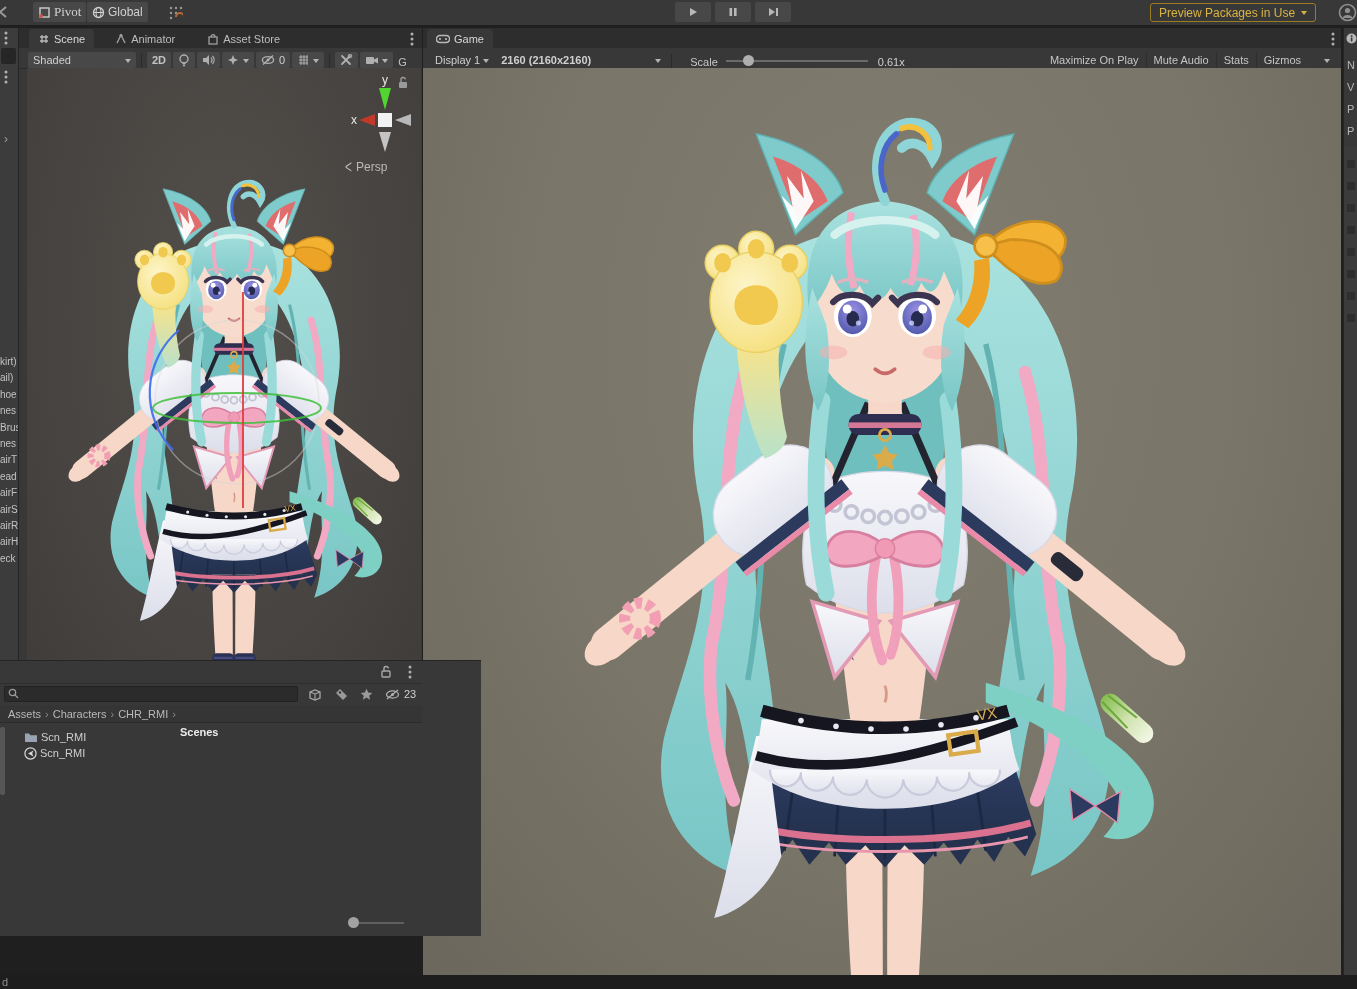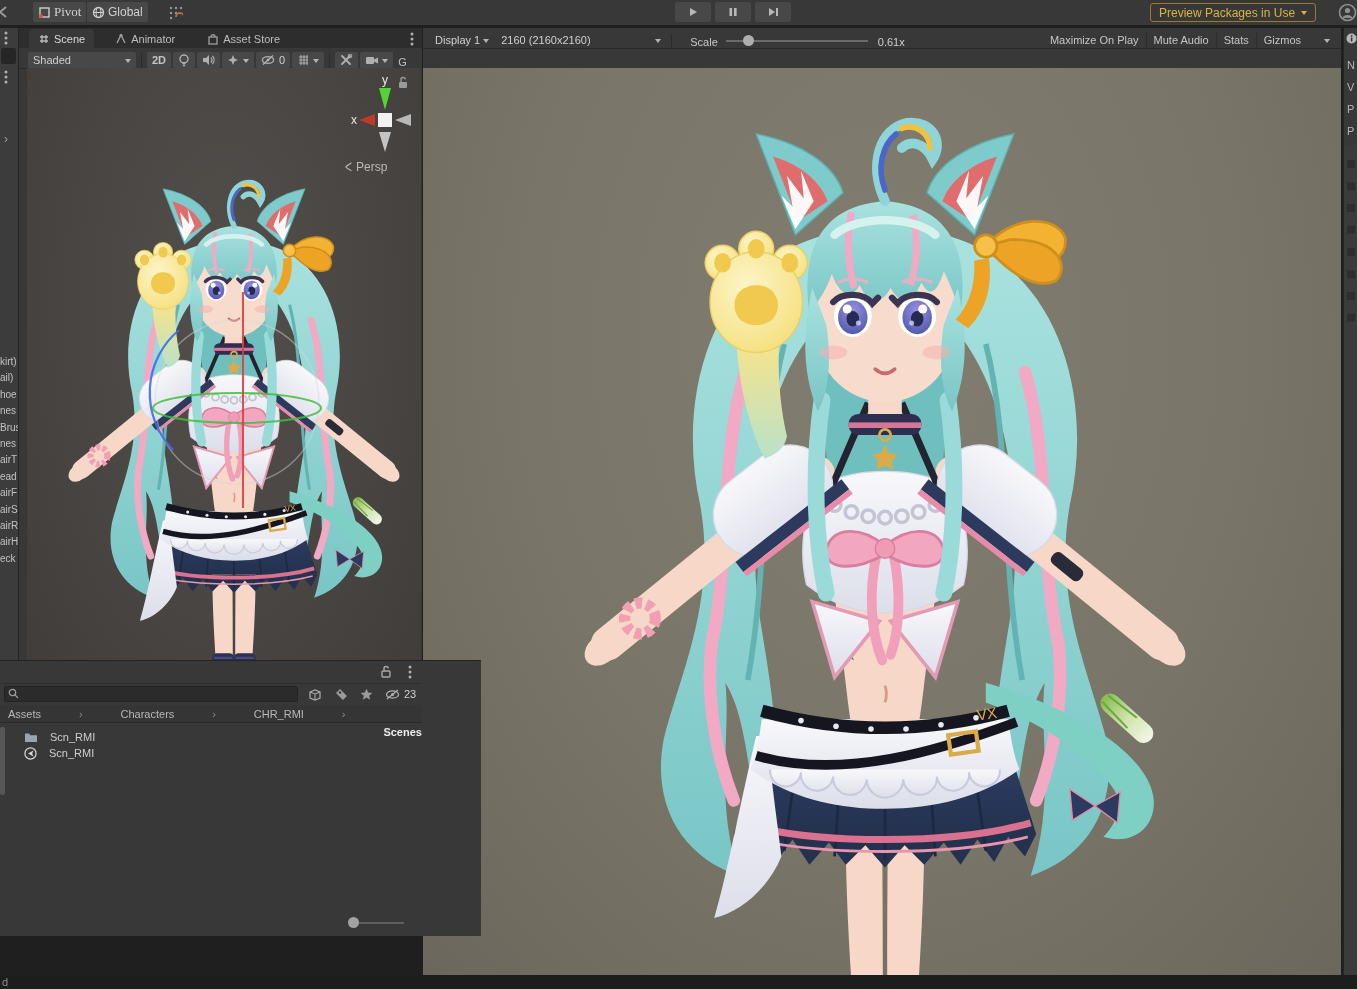--- a/index.html
+++ b/index.html
@@ -17,21 +17,21 @@
   .tbtn.flat{background:transparent;}
   .caret{width:0;height:0;border:3.5px solid transparent;border-top:4px solid #b4b4b4;margin-top:4px;}
   .vsep{width:1px;height:14px;background:#2b2b2b;margin:0 4px;}
   .kdots circle{fill:#b0b0b0;}
   .icon{display:inline-flex;align-items:center;justify-content:center;}
   .viewport{position:absolute;overflow:hidden;}
   .scene-vp{background:radial-gradient(ellipse at 50% 38%, #534f4b 0%, #494542 55%, #3f3c39 100%);}
   .game-vp{background:radial-gradient(ellipse at 50% 30%, #817d70 0%, #797568 55%, #6b675c 100%);}
   .strip-item{height:16.4px;line-height:16.4px;color:#c2c2c2;font-size:10px;overflow:hidden;white-space:nowrap;}
   .bc-sep{color:#8a8a8a;margin:0 4px;}
-  .proj-row{display:flex;align-items:center;gap:12px;height:16px;padding-left:24px;color:#cfcfcf;}
+  .proj-row{display:flex;align-items:center;gap:3px;height:16px;padding-left:24px;color:#cfcfcf;}
   input.search{background:#2b2b2b;border:1px solid #232323;border-radius:2px;color:#ccc;
         height:14px;font-size:11px;padding:0 4px 0 18px;outline:none;}
   .rbtn{padding:0 7px;color:#c6c6c6;white-space:nowrap;border-left:1px solid #2e2e2e;height:16px;
         display:flex;align-items:center;}
 </style>
 </head>
 <body>
 
 <svg width="0" height="0" style="position:absolute">
   <defs>
@@ -468,27 +468,46 @@
           </svg>
       </span>
       <div class="abs" style="left:318px;top:92px;color:#b9b9b9;font-size:12px;display:flex;gap:4px;align-items:center;">
         <span style="transform:scaleY(1.6);display:inline-block;">&lt;</span>
         <span>Persp</span>
       </div>
     </div>
   </div>
 
   <div class="abs panel" style="left:423px;top:28px;width:918px;height:947px;">
+    <div class="tabbar">
+      <div class="tab active" style="margin-left:4px;">
+        <span class="icon">
+          <svg width="14" height="10">
+              <rect x="0.5" y="1.5" width="13" height="7" rx="3.4" fill="none" stroke="#b8b8b8" stroke-width="1.3"></rect>
+              <circle cx="4" cy="5" r="1.1" fill="#b8b8b8"></circle>
+              <circle cx="10" cy="5" r="1.1" fill="#b8b8b8"></circle>
+            </svg>
+        </span>
+        <span>Game</span>
+      </div>
+      <span class="abs icon" style="right:6px;top:4px;">
+        <svg class="kdots" width="4" height="14">
+            <circle cx="2" cy="2" r="1.5"></circle>
+            <circle cx="2" cy="7" r="1.5"></circle>
+            <circle cx="2" cy="12" r="1.5"></circle>
+          </svg>
+      </span>
+    </div>
 
     <div class="toolbar" style="padding-left:6px;">
       <div class="tbtn flat">
         <span>Display 1</span>
         <span class="caret"></span>
       </div>
-      <div class="tbtn flat" style="width:160px;justify-content:space-between;">
+      <div class="tbtn flat" style="width:160px;justify-content:space-between;font-weight:bold;">
         <span>2160 (2160x2160)</span>
         <span class="caret"></span>
       </div>
       <div class="vsep"></div>
       <span style="margin:0 8px 0 14px;">Scale</span>
       <div style="position:relative;width:142px;height:14px;">
         <div class="abs" style="left:0;top:6px;width:142px;height:2px;background:#6b6b6b;"></div>
         <div class="abs" style="left:17px;top:1px;width:11px;height:11px;border-radius:50%;background:#aeaeae;"></div>
       </div>
       <span style="margin-left:10px;color:#cfcfcf;">0.61x</span>
@@ -588,21 +607,21 @@
       </span>
       <span class="icon" style="margin-left:12px;">
         <svg width="16" height="13">
             <ellipse cx="7.5" cy="6.5" rx="6" ry="3.6" fill="none" stroke="#b0b0b0" stroke-width="1.3"></ellipse>
             <circle cx="7.5" cy="6.5" r="1.5" fill="#b0b0b0"></circle>
             <path d="M2,11 L13,2" stroke="#b0b0b0" stroke-width="1.3"></path>
           </svg>
       </span>
       <span style="margin-left:3px;color:#cfcfcf;">23</span>
     </div>
-    <div class="abs" style="left:0;top:44px;width:422px;height:18px;background:#353535;border-bottom:1px solid #2a2a2a;display:flex;align-items:center;padding-left:8px;box-sizing:border-box;justify-content:space-between;">
+    <div class="abs" style="left:0;top:44px;width:422px;height:18px;background:#353535;border-bottom:1px solid #2a2a2a;display:flex;align-items:center;padding-left:8px;box-sizing:border-box;">
       <span style="color:#b8b8b8;">Assets</span>
       <span class="bc-sep">›</span>
       <span style="color:#b8b8b8;">Characters</span>
       <span class="bc-sep">›</span>
       <span style="color:#b8b8b8;">CHR_RMI</span>
       <span class="bc-sep">›</span>
       <span style="color:#ececec;font-weight:bold;margin-top:36px;">Scenes</span>
     </div>
     <div class="abs" style="left:0;top:62px;width:422px;height:186px;">
       <div class="abs" style="left:0;top:4px;width:5px;height:68px;background:#565656;border-radius:2px;"></div>

